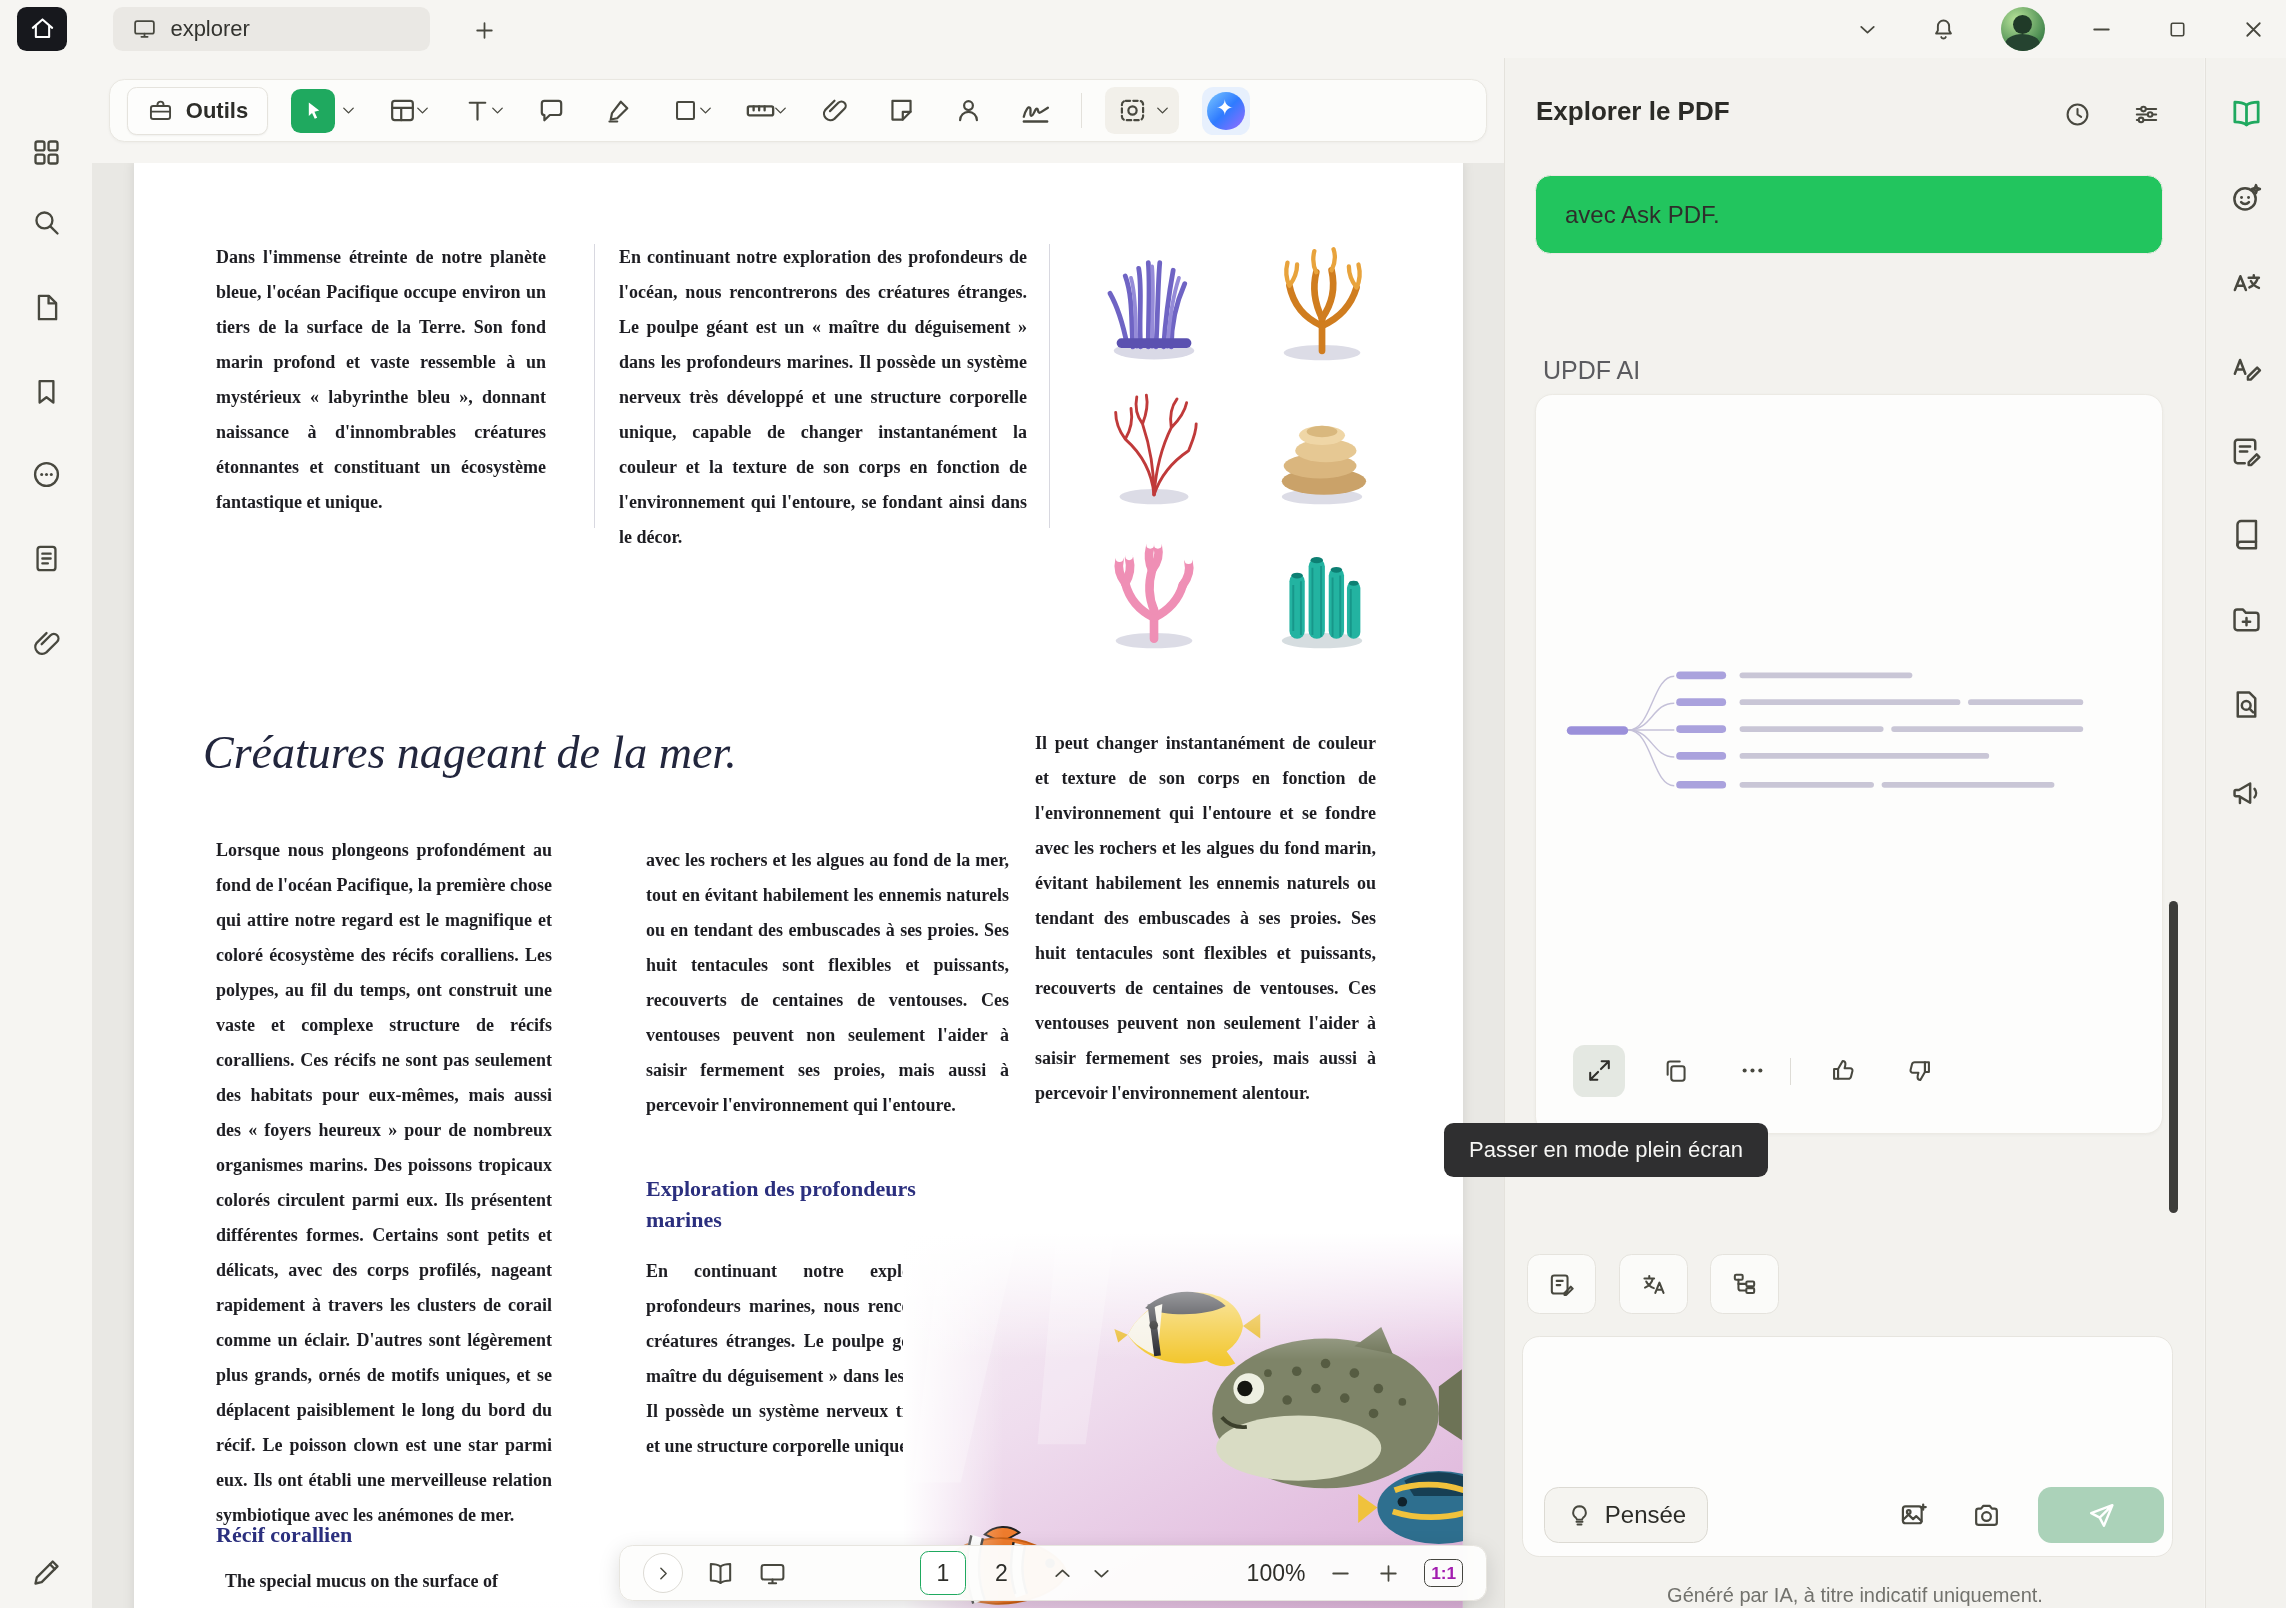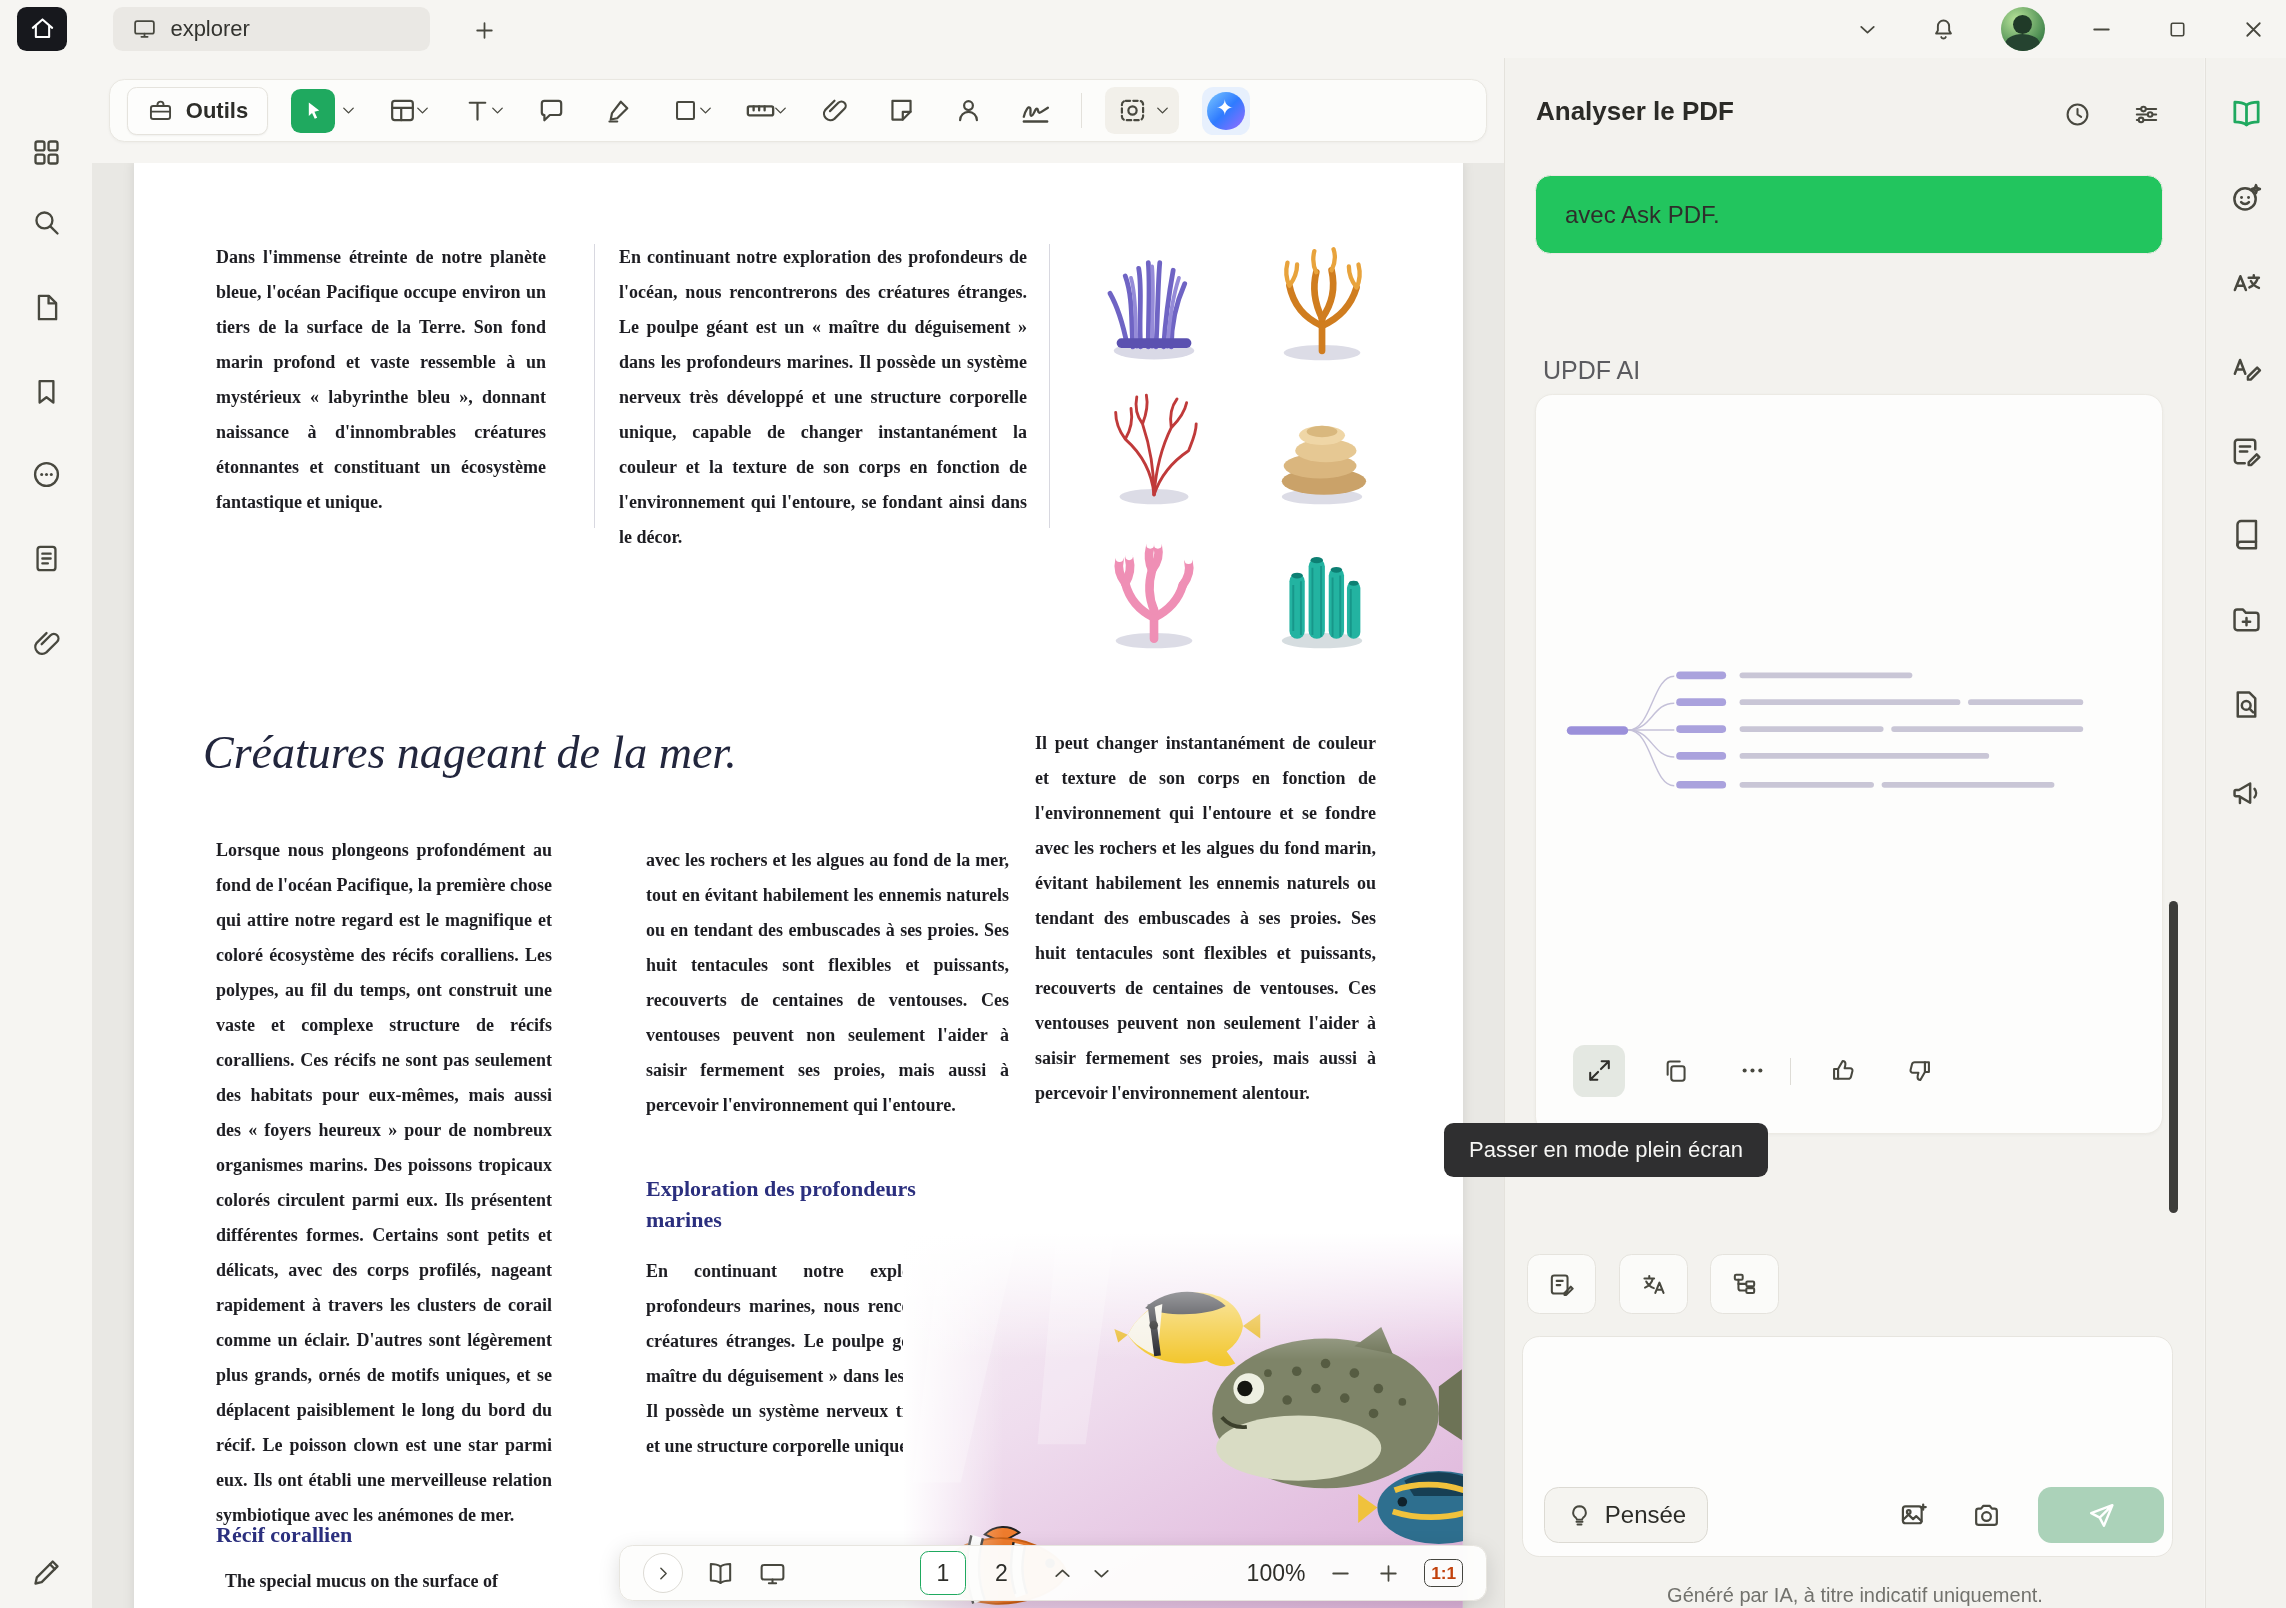--- a/index.html
+++ b/index.html
@@ -64,21 +64,21 @@
   
   .pager{position:absolute;left:527px;top:1382px;width:868px;height:56px;background:rgba(253,253,252,.97);
          border:1px solid #e7e5df;border-radius:13.4px;box-shadow:0 5.8px 21px rgba(0,0,0,.13);
          display:flex;align-items:center;justify-content:space-between;padding:0 23px;box-sizing:border-box;z-index:5;}
   .pg-group{display:flex;align-items:center;gap:23px;}
   .pg-circle{width:38px;height:38px;border-radius:50%;border:1px solid #dddbd5;display:flex;align-items:center;justify-content:center;background:#fff;}
   .pg-page{width:44px;height:42px;border-radius:8.6px;display:flex;align-items:center;justify-content:center;
            font-size:23px;color:#2e2e2a;}
   .pg-page.cur{border:1.9px solid #1fa95f;background:#fff;}
   .pg-zoom{font-size:23px;color:#2e2e2a;}
-  .pg-fit{border:1.9px solid #45453f;border-radius:6.7px;font-size:17.3px;font-weight:bold;padding:2.9px 5.8px;color:#c2410c;}
+  .pg-fit{border:1.9px solid #45453f;border-radius:6.7px;font-size:17.3px;font-weight:bold;padding:2.9px 5.8px;color:#a21caf;}
 
   
   .assistant{position:absolute;left:1504px;top:58px;width:700px;height:1551px;background:#f3f2ee;border-left:1px solid #e4e2dc;box-sizing:border-box;}
   .as-header{position:absolute;left:31px;top:38px;font-size:26px;font-weight:600;color:#2b2b27;}
   .as-hbtn{position:absolute;top:38px;width:37px;height:37px;display:flex;align-items:center;justify-content:center;}
   .bubble{position:absolute;left:30px;top:117px;width:628px;height:79px;background:#22c55e;border:1px solid #eceae4;
           border-radius:15.4px;box-sizing:border-box;}
   .bubble span{position:absolute;left:29px;top:25px;font-size:24px;color:#2e2e2b;}
   .updf-label{position:absolute;left:38px;top:298px;font-size:25px;color:#5b5b5f;}
   .ai-card{position:absolute;left:30px;top:336px;width:628px;height:740px;background:#fdfdfc;border:1px solid #eceae4;
@@ -542,21 +542,21 @@
         </svg>
       <svg class="ic" width="25" height="25" viewBox="0 0 24 24">
           <path d="M12 5v14M5 12h14"></path>
         </svg>
       <span class="pg-fit" actable="true">1:1</span>
     </div>
   </div>
 </div>
 
 <aside class="assistant">
-  <div class="as-header">Analyser le PDF</div>
+  <div class="as-header">Explorer le PDF</div>
   <div class="as-hbtn" style="left:554px">
     <svg class="ic" width="29" height="29" viewBox="0 0 24 24">
         <circle cx="12" cy="12" r="8.2"></circle>
         <path d="M12 7.5V12l3 2"></path>
       </svg>
   </div>
   <div class="as-hbtn" style="left:623px">
     <svg class="ic" width="29" height="29" viewBox="0 0 24 24">
         <path d="M4 7.5h16M4 12h16M4 16.5h16"></path>
         <circle cx="9.5" cy="7.5" r="1.9" fill="#f3f2ee"></circle>

